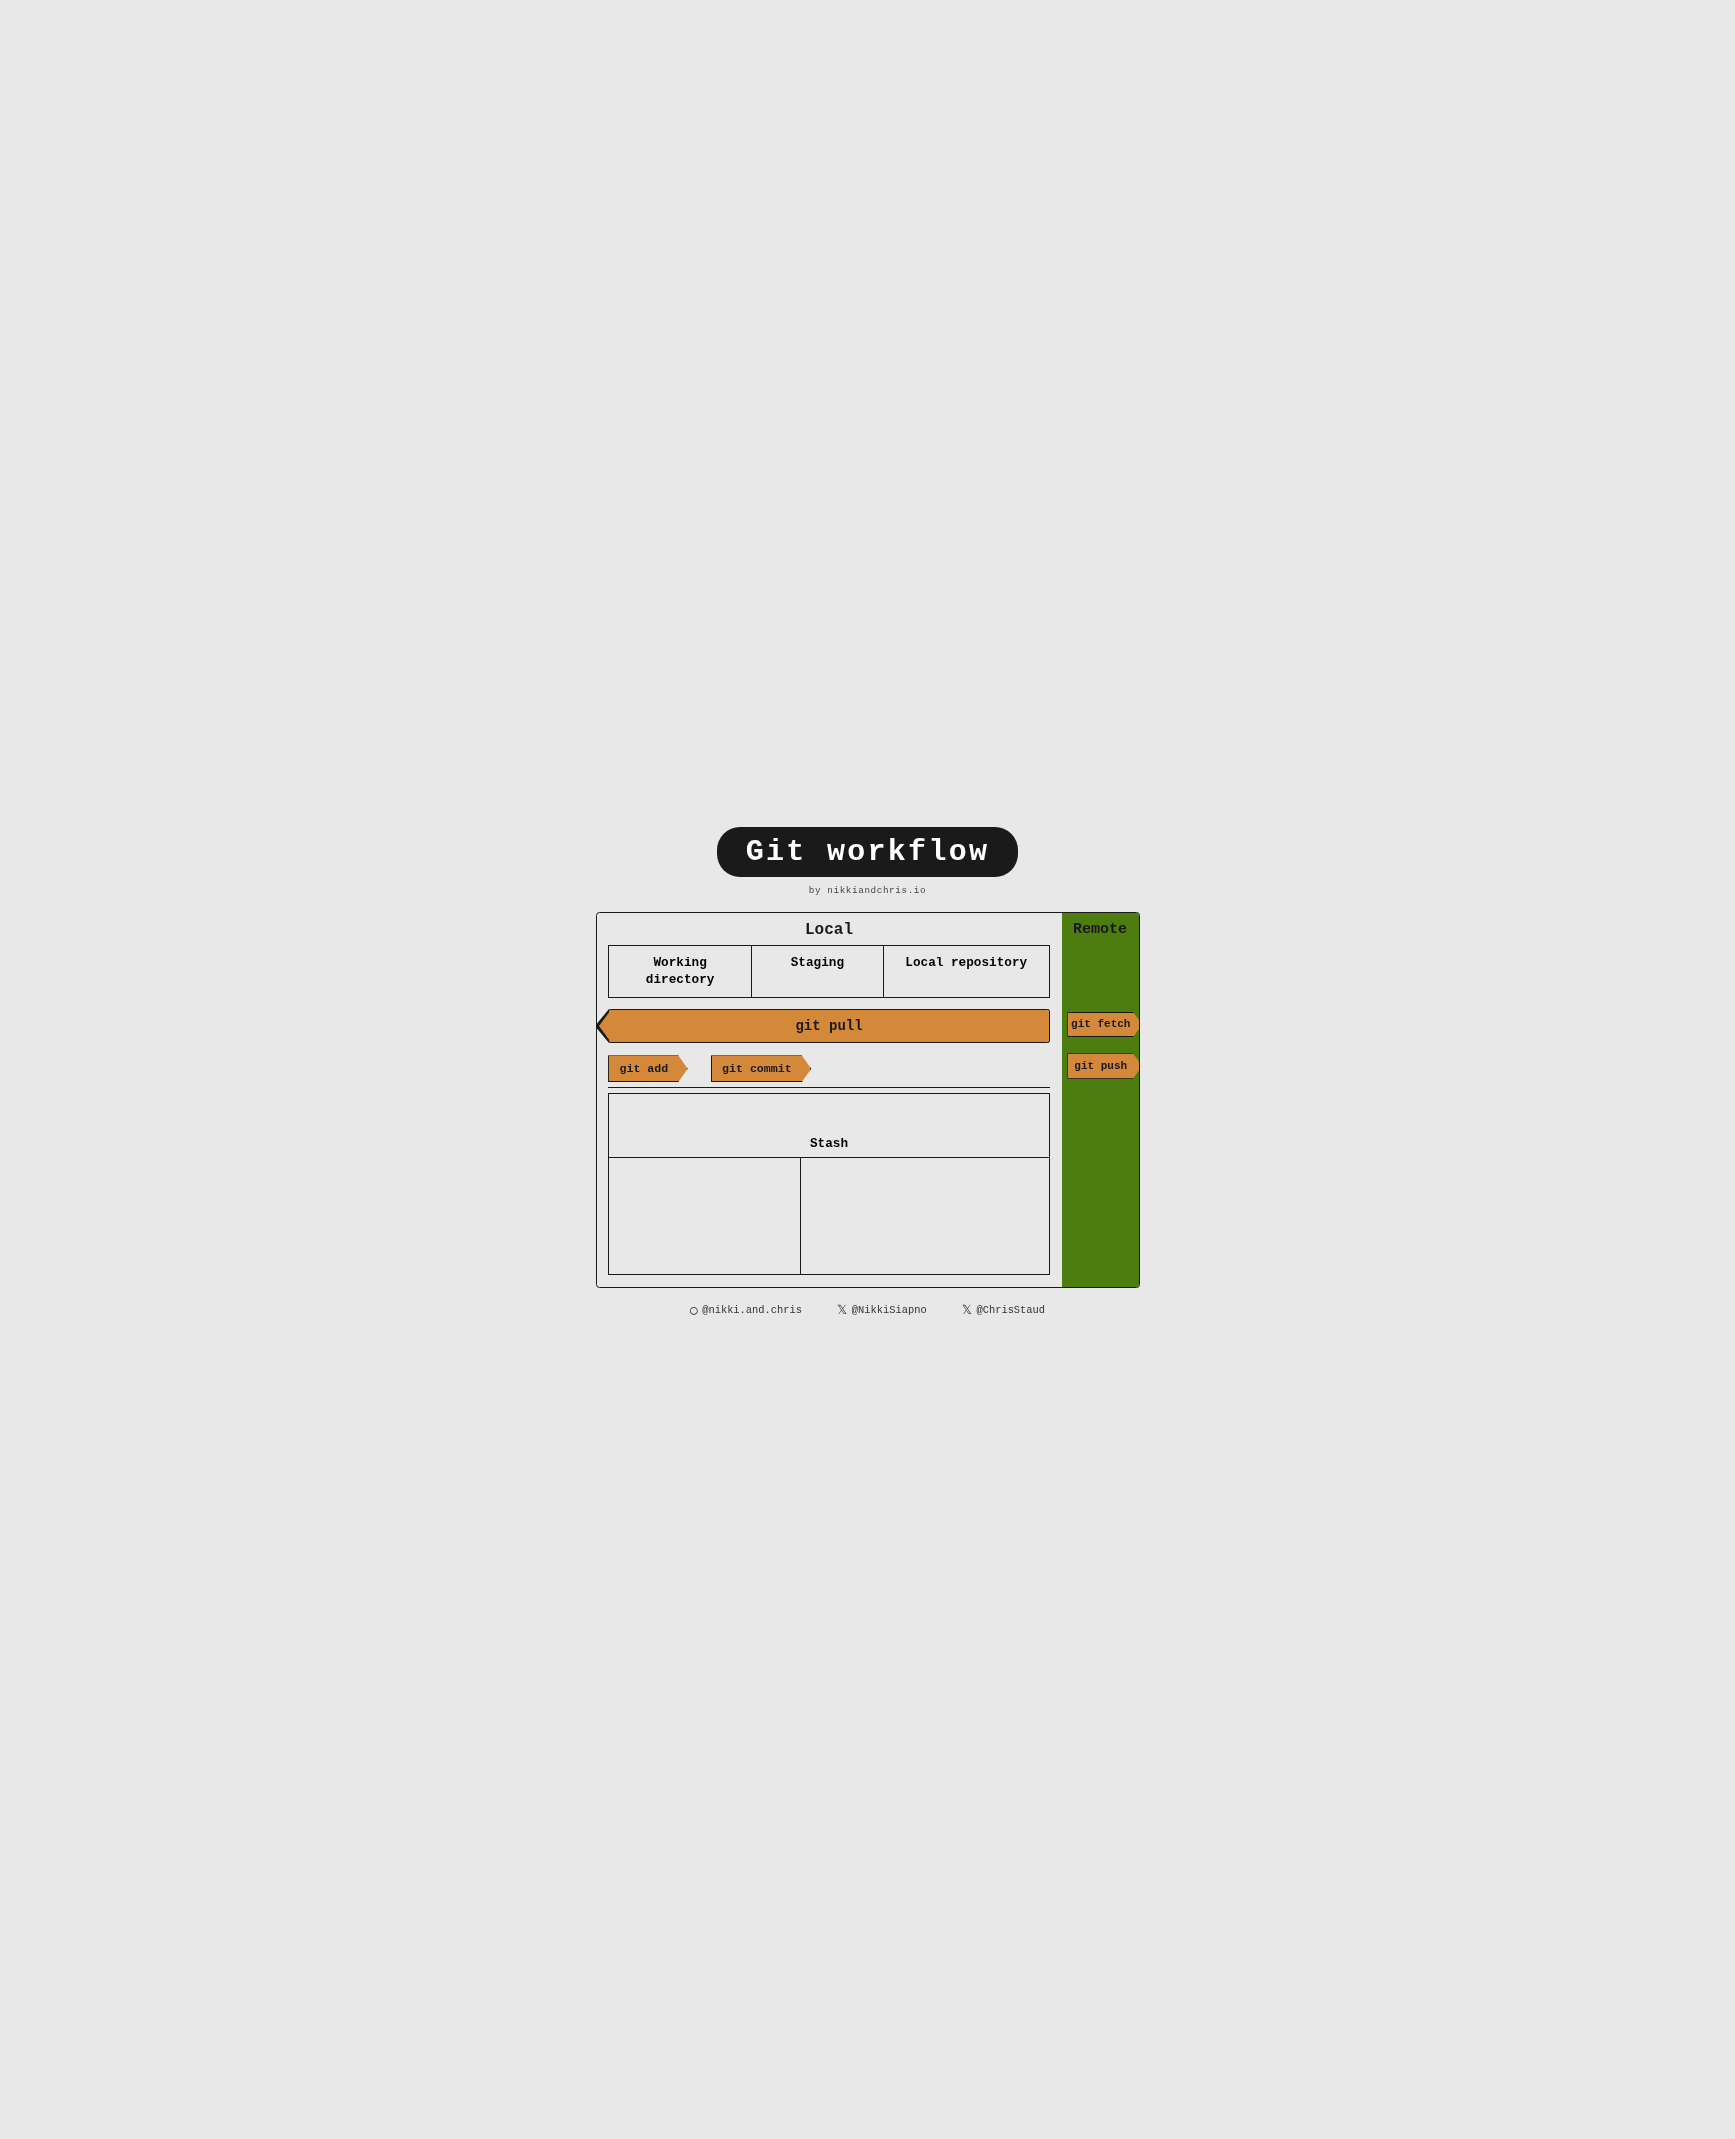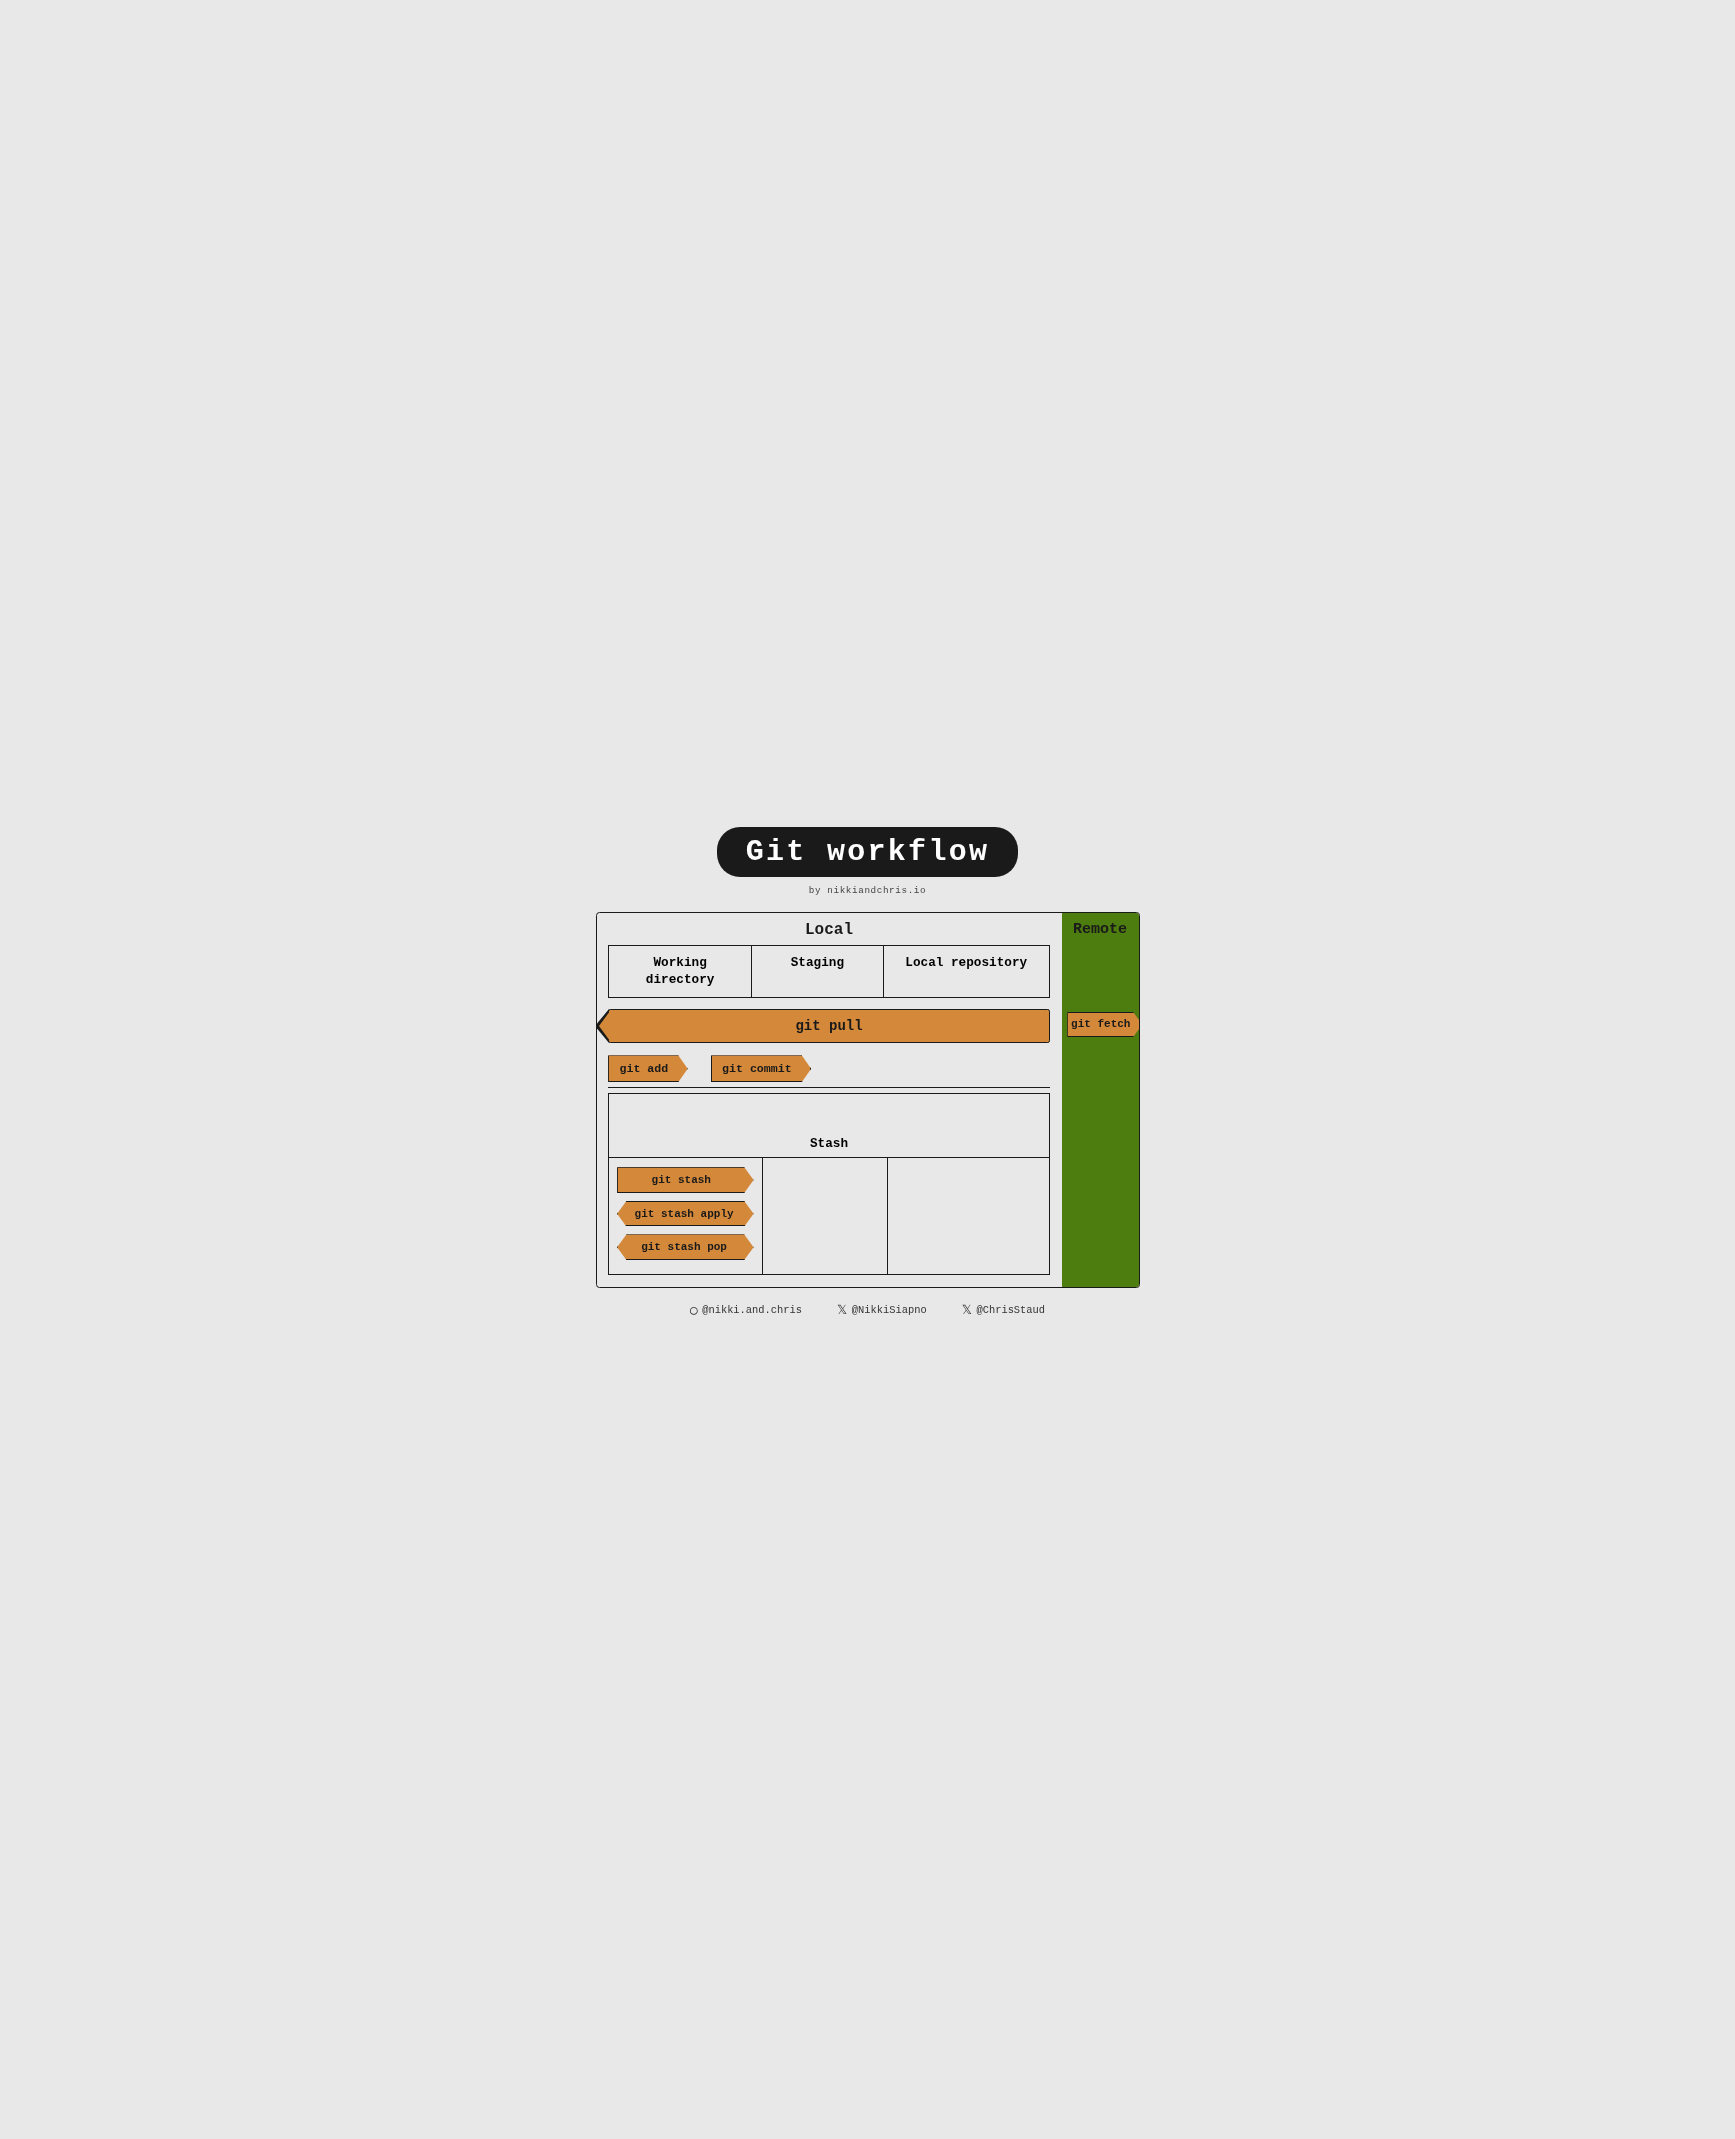--- a/index.html
+++ b/index.html
@@ -75,21 +75,21 @@
       font-size: 15px;
       font-weight: bold;
       color: #1a1a1a;
       font-family: 'Courier New', Courier, monospace;
       text-align: center;
       margin-bottom: 4.6px;
     }
 
     .remote-commands {
       display: flex;
-      flex-direction: row;
+      flex-direction: column;
       gap: 16px;
       margin-top: 69px;
       padding: 0 5.8px;
       width: 100%;
       align-items: flex-start;
     }
 
     
     .footer {
       display: flex;
@@ -320,31 +320,20 @@
           <div class="dic" style="flex:1.1;"></div>
           <div class="dic" style="flex:1;"></div>
           <div class="dic" style="flex:1.3; border-right:none;"></div>
         </div>
       </div>
 
       <div class="stash-box">
         <div class="stash-header">Stash</div>
         <div class="stash-body">
 
-          <div class="stash-wd">
-            <div class="cmd-btn cmd-right" style="font-size:11px;">
-              <span>git stash</span>
-            </div>
-            <div class="cmd-btn cmd-notch" style="font-size:11px;">
-              <span>git stash apply</span>
-            </div>
-            <div class="cmd-btn cmd-notch" style="font-size:11px;">
-              <span>git stash pop</span>
-            </div>
-          </div>
 
           <div class="stash-st"></div>
 
           <div class="stash-lr"></div>
         </div>
       </div>
 
       <div style="height:11.6px;"></div>
     </div>
 

